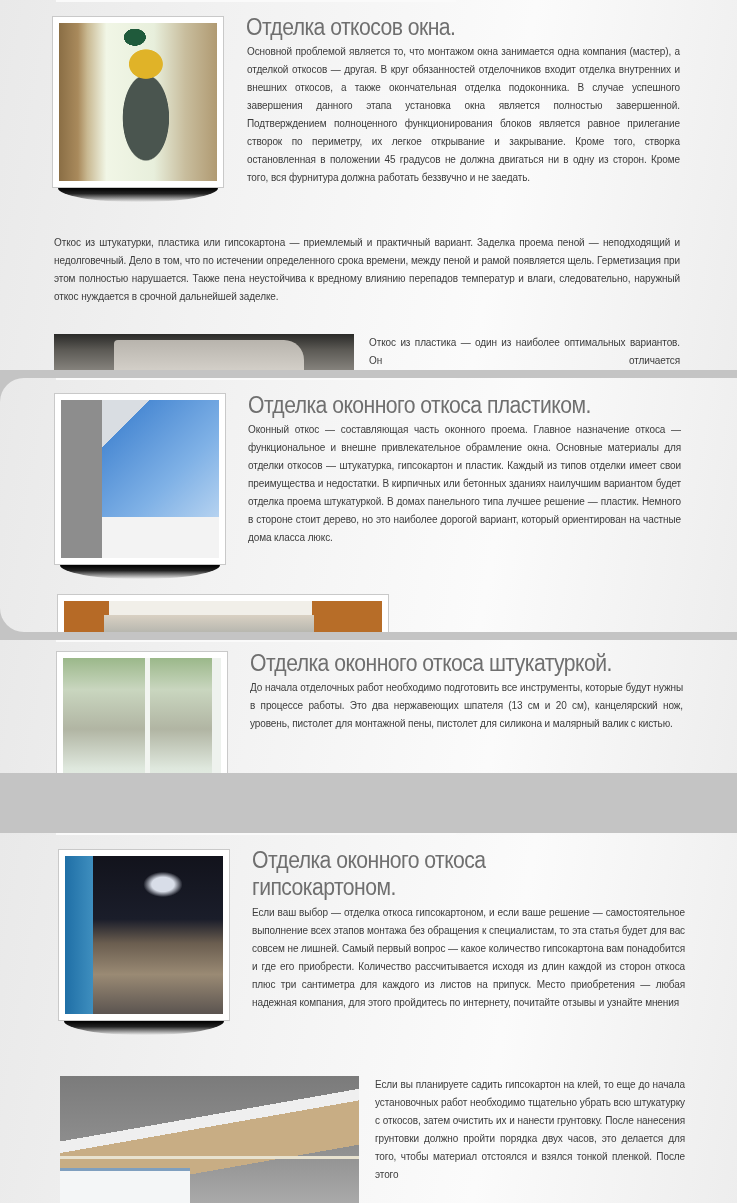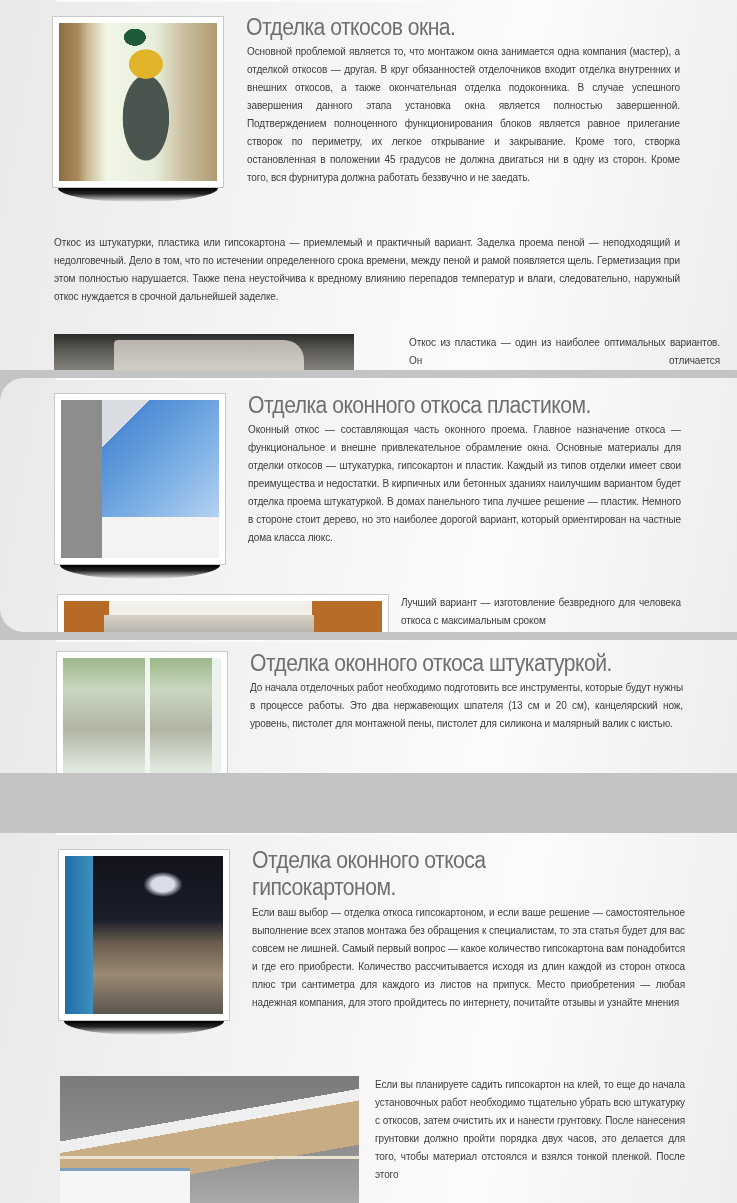--- a/index.html
+++ b/index.html
@@ -31,41 +31,40 @@
         linear-gradient(90deg, #8a6e45 0%, #a98a5c 12%, #c9b992 18%, #f1f6e6 30%, #e8efdc 60%, #c8bd9d 80%, #b09a72 100%);"></div>
   </div>
   <div class="curl" style="left:58px; top:188px; width:160px;"></div>
   <h2 class="title" style="left:246px; top:14px;">Отделка откосов окна.</h2>
   <p class="txt last" style="left:247px; top:43px; width:433px;">Основной проблемой является то, что монтажом окна занимается одна компания (мастер), а отделкой откосов — другая. В круг обязанностей отделочников входит отделка внутренних и внешних откосов, а также окончательная отделка подоконника. В случае успешного завершения данного этапа установка окна является полностью завершенной. Подтверждением полноценного функционирования блоков является равное прилегание створок по периметру, их легкое открывание и закрывание. Кроме того, створка остановленная в положении 45 градусов не должна двигаться ни в одну из сторон. Кроме того, вся фурнитура должна работать беззвучно и не заедать.</p>
   <p class="txt last" style="left:54px; top:234px; width:626px;">Откос из штукатурки, пластика или гипсокартона — приемлемый и практичный вариант. Заделка проема пеной — неподходящий и недолговечный. Дело в том, что по истечении определенного срока времени, между пеной и рамой появляется щель. Герметизация при этом полностью нарушается. Также пена неустойчива к вредному влиянию перепадов температур и влаги, следовательно, наружный откос нуждается в срочной дальнейшей заделке.</p>
   <div class="bigpic" style="left:54px; top:334px; width:300px; height:40px;
     background: linear-gradient(180deg, #2a2a28 0%, #5c5a55 40%, #8d8a84 100%);">
     <div style="position:absolute; left:60px; top:6px; width:190px; height:34px; background:linear-gradient(#b8b4ad,#d6d2cb); border-radius:4px 20px 0 0;"></div>
   </div>
-  <p class="txt" style="left:369px; top:334px; width:311px; text-align-last:justify;margin-left:40px;">Откос из пластика — один из наиболее оптимальных вариантов. Он отличается</p>
+  <p class="txt" style="left:369px; top:334px; width:311px; text-align-last:justify;">Откос из пластика — один из наиболее оптимальных вариантов. Он отличается</p>
 </section>
 <div class="sep" style="top:370px;"></div>
 
 <section class="panel" style="top:378px; height:254px;border-radius:24px;">
   <div class="topline"></div>
   <div class="frame" style="left:54px; top:15px; width:172px; height:172px;">
     <div class="pic" style="background:
         linear-gradient(90deg, #8d8d8d 0 26%, transparent 26%),
         linear-gradient(180deg, transparent 0 74%, #f3f3f3 74%),
         linear-gradient(135deg, #d9dde2 0 28%, #4c8bd4 28%, #7fb1e6 60%, #cfe2f5 100%);"></div>
   </div>
   <div class="curl" style="left:60px; top:187px; width:160px;"></div>
   <h2 class="title" style="left:248px; top:14px;">Отделка оконного откоса пластиком.</h2>
   <p class="txt last" style="left:248px; top:43px; width:433px;">Оконный откос — составляющая часть оконного проема. Главное назначение откоса — функциональное и внешне привлекательное обрамление окна. Основные материалы для отделки откосов — штукатурка, гипсокартон и пластик. Каждый из типов отделки имеет свои преимущества и недостатки. В кирпичных или бетонных зданиях наилучшим вариантом будет отделка проема штукатуркой. В домах панельного типа лучшее решение — пластик. Немного в стороне стоит дерево, но это наиболее дорогой вариант, который ориентирован на частные дома класса люкс.</p>
   <div class="frame" style="left:57px; top:216px; width:332px; height:50px;">
     <div class="pic" style="background: linear-gradient(90deg, #b66a26 0 14%, #f1efe9 14% 78%, #b76d28 78%);">
       <div style="position:absolute; left:40px; top:14px; width:210px; height:30px; background:linear-gradient(#d9d1c3,#9ea3a0);"></div>
     </div>
   </div>
-  <p class="txt" style="left:401px; top:216px; width:280px;">Лучший вариант — изготовление безвредного для человека откоса с максимальным сроком</p>
 </section>
 <div class="sep" style="top:632px;"></div>
 
 <section class="panel" style="top:640px; height:133px;">
   <div class="topline"></div>
   <div class="frame" style="left:56px; top:11px; width:172px; height:172px;">
     <div class="pic" style="background:
         linear-gradient(90deg, transparent 0 52%, #f2f5f1 52% 55%, transparent 55% 94%, #eef2ee 94%),
         linear-gradient(180deg, #9bb88a 0%, #c9d6bf 20%, #b1b5a3 45%, #dfe8de 70%, #f2f5f0 100%);"></div>
   </div>

